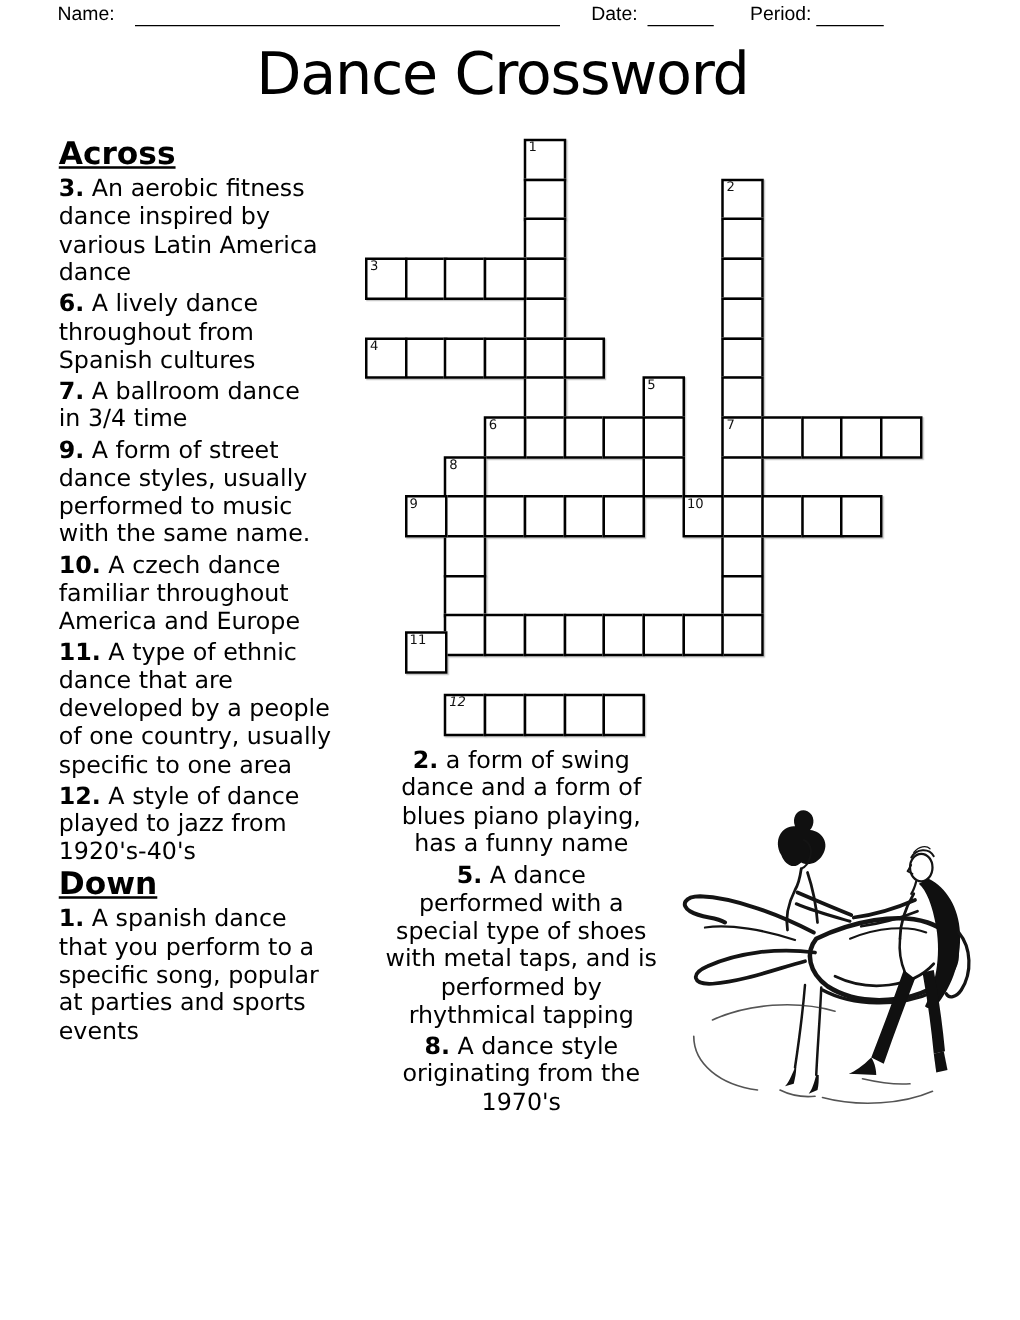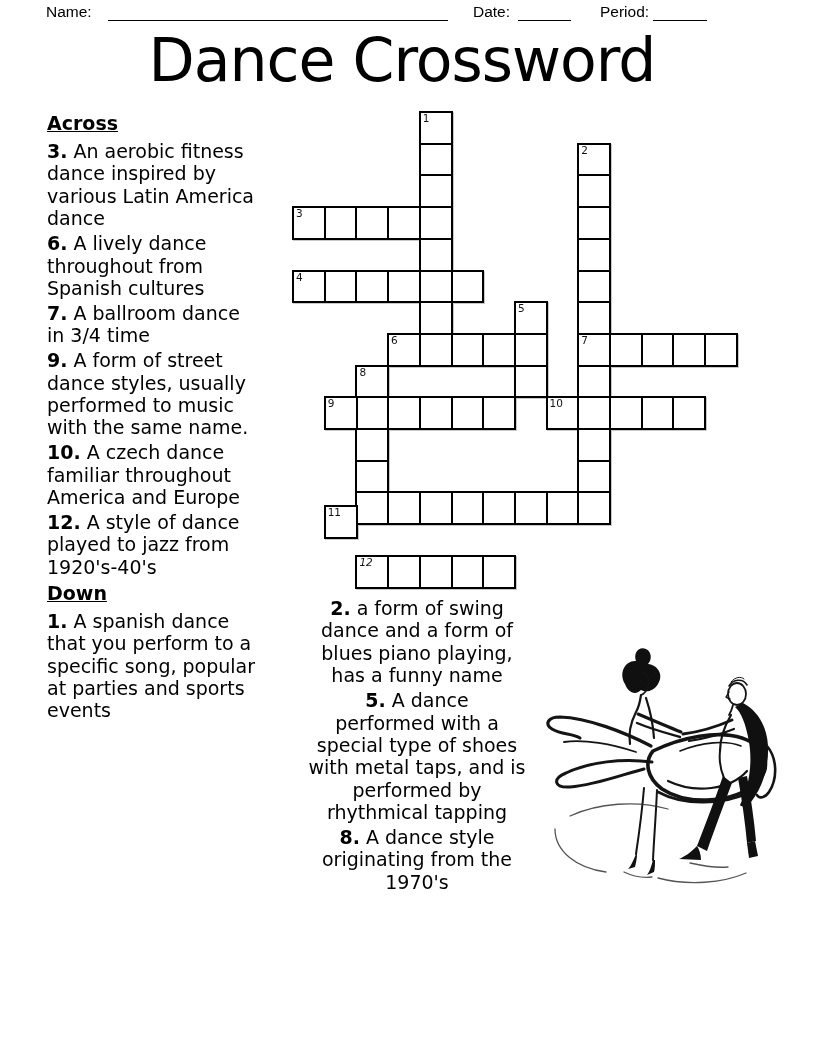--- a/index.html
+++ b/index.html
@@ -6,27 +6,27 @@
   .page{position:relative;width:816px;height:1056px;background:#fff;color:#000;
         font-family:"DejaVu Sans",sans-serif;overflow:hidden;}
 
   
   .hlabel{position:absolute;top:3px;font-family:"Liberation Sans",sans-serif;
           font-size:15.5px;color:#000;white-space:nowrap;}
   .blank{position:absolute;top:20px;height:0;border-bottom:1.6px solid #000;}
 
   
   .title{position:absolute;left:0;right:12px;top:34px;margin:0;text-align:center;
-         font-size:60px;font-weight:500;letter-spacing:-1px;line-height:52px;}
+         font-size:47px;font-weight:500;letter-spacing:-1px;line-height:52px;}
 
   
   .clue-col{position:absolute;width:252px;font-size:19px;line-height:22.4px;}
   .col-left{left:47px;top:111px;}
   .col-mid{left:291px;top:597px;text-align:center;}
-  .sect{font-size:19px;line-height:24px;font-weight:bold;margin:0 0 5px 0;
+  .sect{font-size:25px;line-height:24px;font-weight:bold;margin:0 0 5px 0;
         text-decoration:underline;}
   .sect.second{margin-top:2px;}
   .clue{margin:0 0 2.5px 0;}
   .clue b{font-weight:bold;margin-right:6px;}
   .clue .txt{white-space:pre-line;}
 
   
   .grid{position:absolute;left:292px;top:111px;width:446px;height:478px;
         filter:drop-shadow(1.2px 1.2px 0 #c9c9c9);}
   .cell{position:absolute;width:33.9px;height:33.9px;box-sizing:border-box;
@@ -154,20 +154,25 @@
 Spanish cultures</span></p>
     <p class="clue"><b>7.</b><span class="txt">A ballroom dance
 in 3/4 time</span></p>
     <p class="clue"><b>9.</b><span class="txt">A form of street
 dance styles, usually
 performed to music
 with the same name.</span></p>
     <p class="clue"><b>10.</b><span class="txt">A czech dance
 familiar throughout
 America and Europe</span></p>
+    <p class="clue"><b>11.</b><span class="txt">A type of ethnic
+dance that are
+developed by a people
+of one country, usually
+specific to one area</span></p>
     <p class="clue"><b>12.</b><span class="txt">A style of dance
 played to jazz from
 1920's-40's</span></p>
     <h2 class="sect second">Down</h2>
     <p class="clue"><b>1.</b><span class="txt">A spanish dance
 that you perform to a
 specific song, popular
 at parties and sports
 events</span></p>
   </div>

